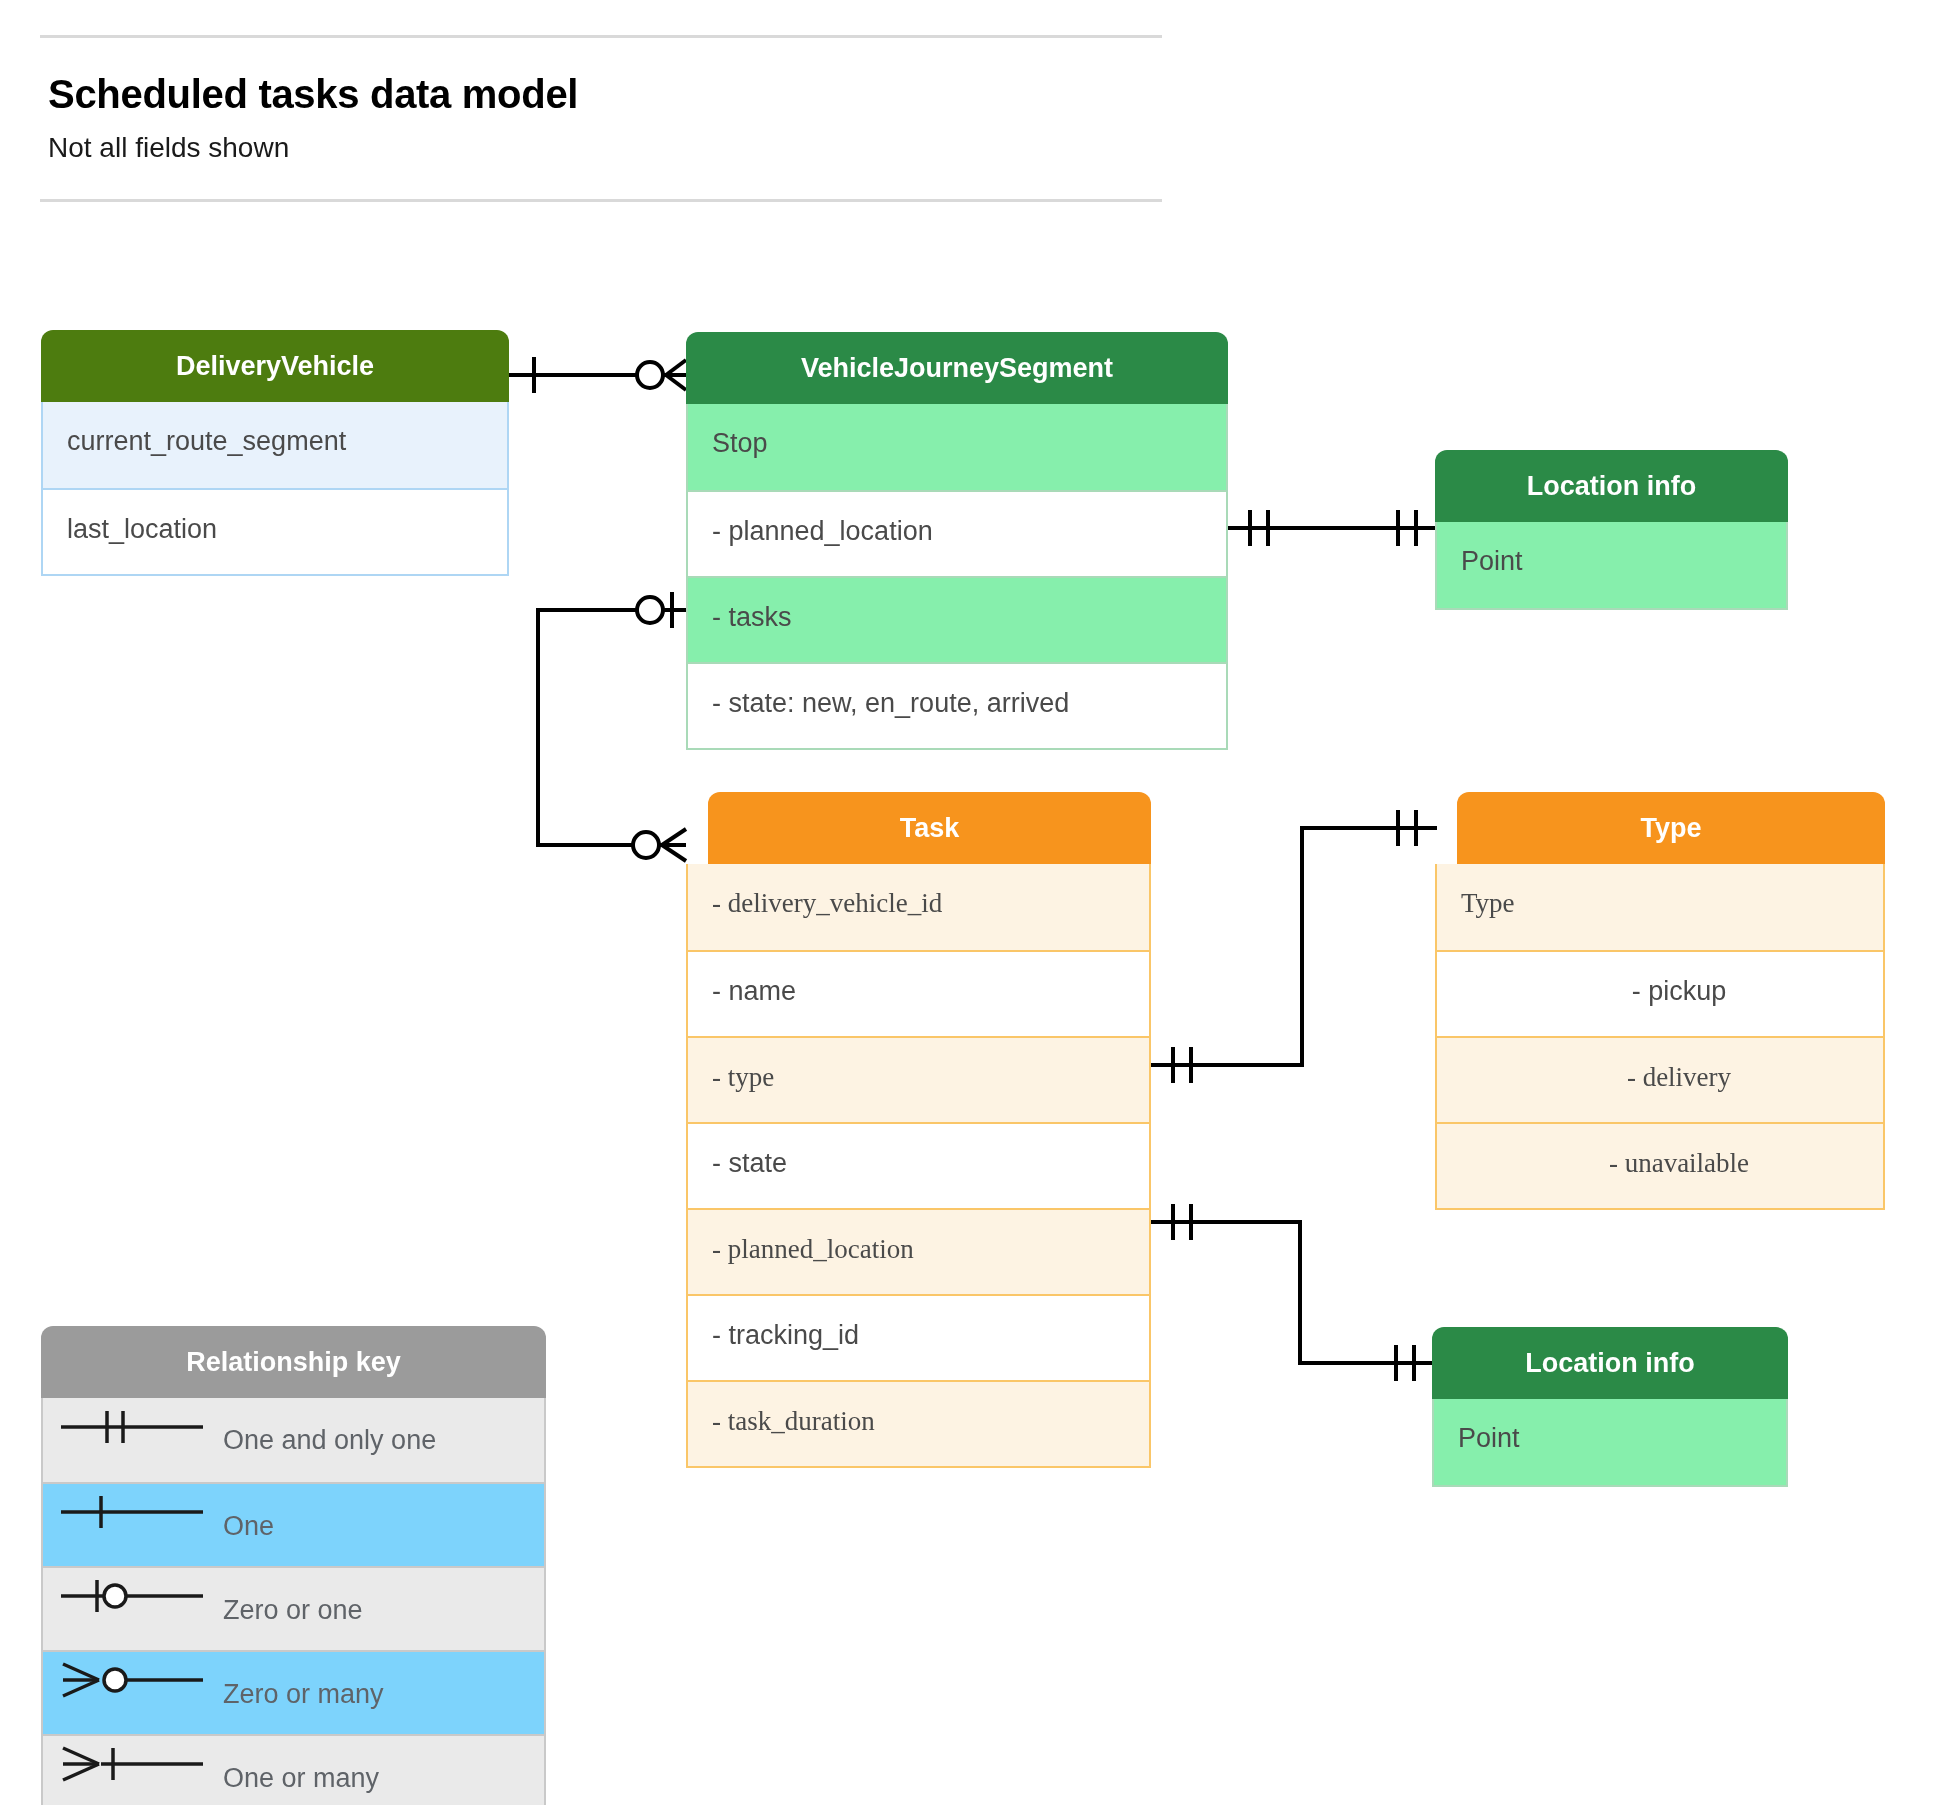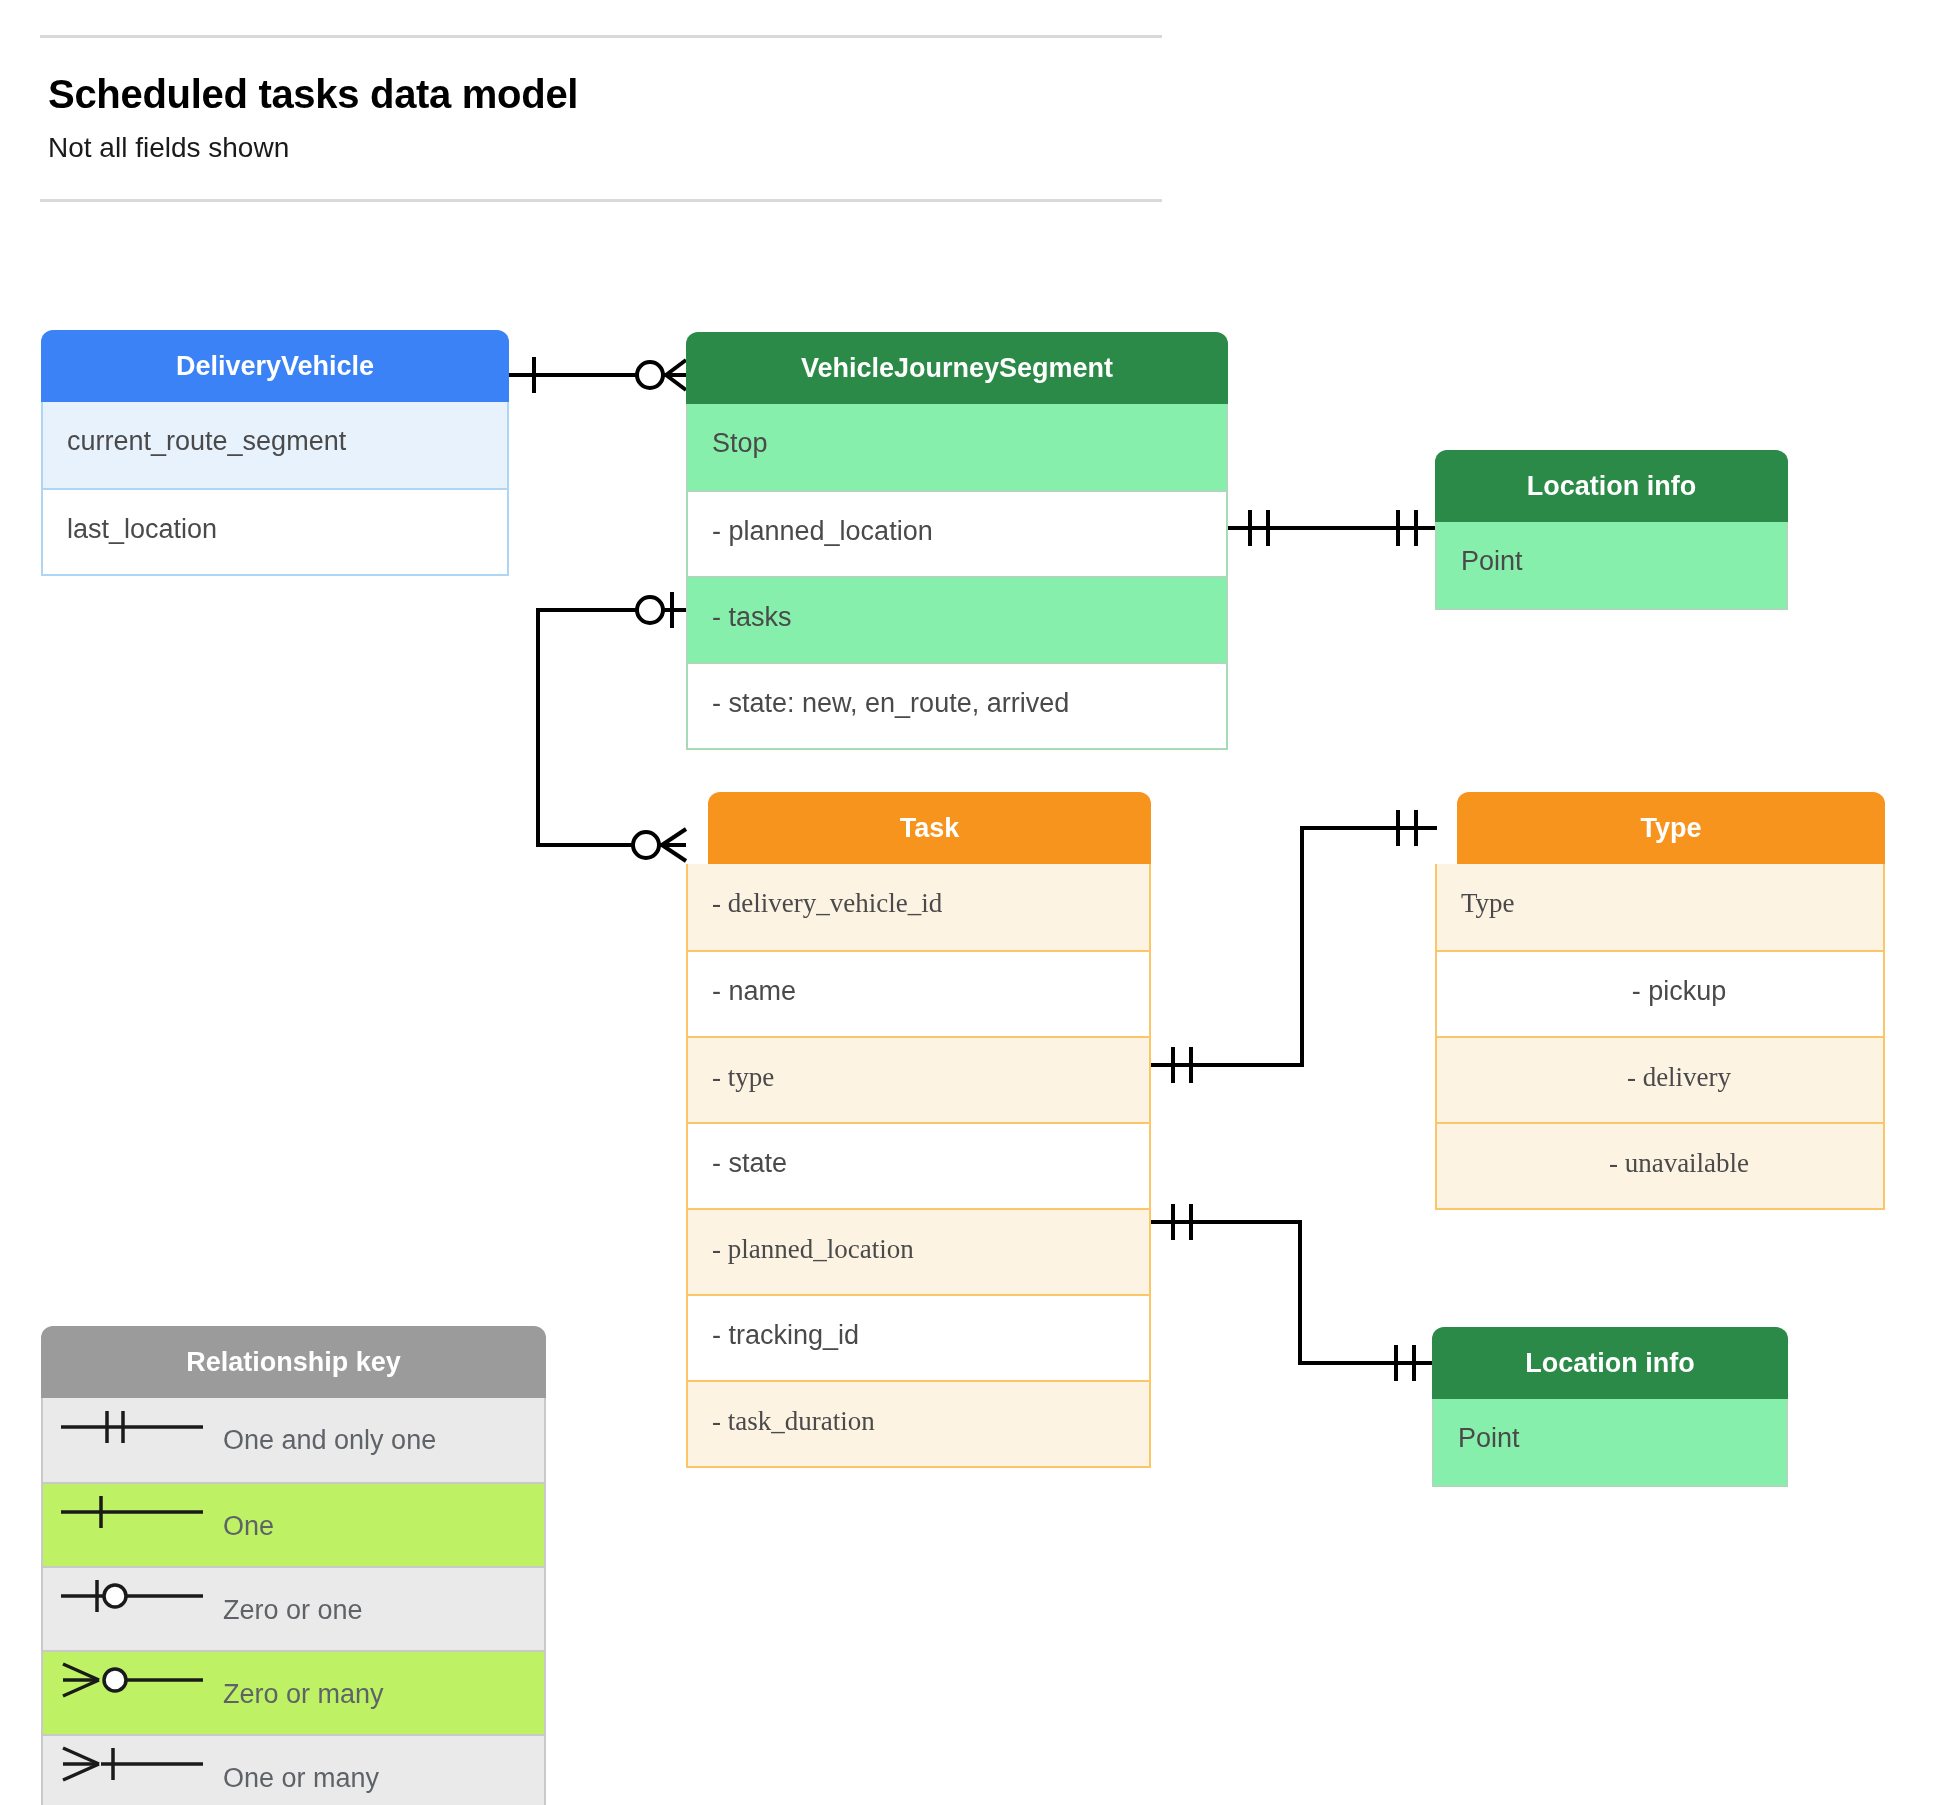--- a/index.html
+++ b/index.html
@@ -81,42 +81,42 @@
     color: #4a4a4a;
     padding-left: 24px;
     white-space: nowrap;
     overflow: hidden;
     border-top: 2px solid transparent;
   }
   .entity-row:first-child { border-top: none; }
   .entity-row.indent { padding-left: 38px; text-align: center; }
 
   
-  .theme-blue .entity-header { background: #3b82f6; }
+  .theme-blue .entity-header { background: #4d7c0f; }
   .theme-blue .entity-rows   { border-color: #aed6f4; }
   .theme-blue .entity-row    { border-top-color: #aed6f4; background: #ffffff; }
   .theme-blue .entity-row.alt{ background: #e8f2fc; }
 
   
   .theme-green .entity-header { background: #2b8a47; }
   .theme-green .entity-rows   { border-color: #a9dab8; }
   .theme-green .entity-row    { border-top-color: #a9dab8; background: #ffffff; }
   .theme-green .entity-row.alt{ background: #86efac; }
 
   
   .theme-orange .entity-header { background: #f7941d; margin-left: 22px; }
   .theme-orange .entity-rows   { border-color: #fbc martian; }
   .theme-orange .entity-rows   { border-color: #fac668; }
   .theme-orange .entity-row    { border-top-color: #fac668; background: #ffffff; }
   .theme-orange .entity-row.alt{ background: #fdf3e3; font-family: Liberation Serif, serif; }
 
   
   .theme-gray .entity-header { background: #9b9b9b; }
   .theme-gray .entity-rows   { border-color: #c9c9c9; }
-  .theme-gray .entity-row    { border-top-color: #c9c9c9; background: #bef264; }
+  .theme-gray .entity-row    { border-top-color: #c9c9c9; background: #7dd3fc; }
   .theme-gray .entity-row.alt{ background: #eaeaea; }
 
   
   #legend .entity-row {
     position: relative;
     padding-left: 0;
     height: 84px;
     line-height: 84px;
     color: #5f6368;
   }

